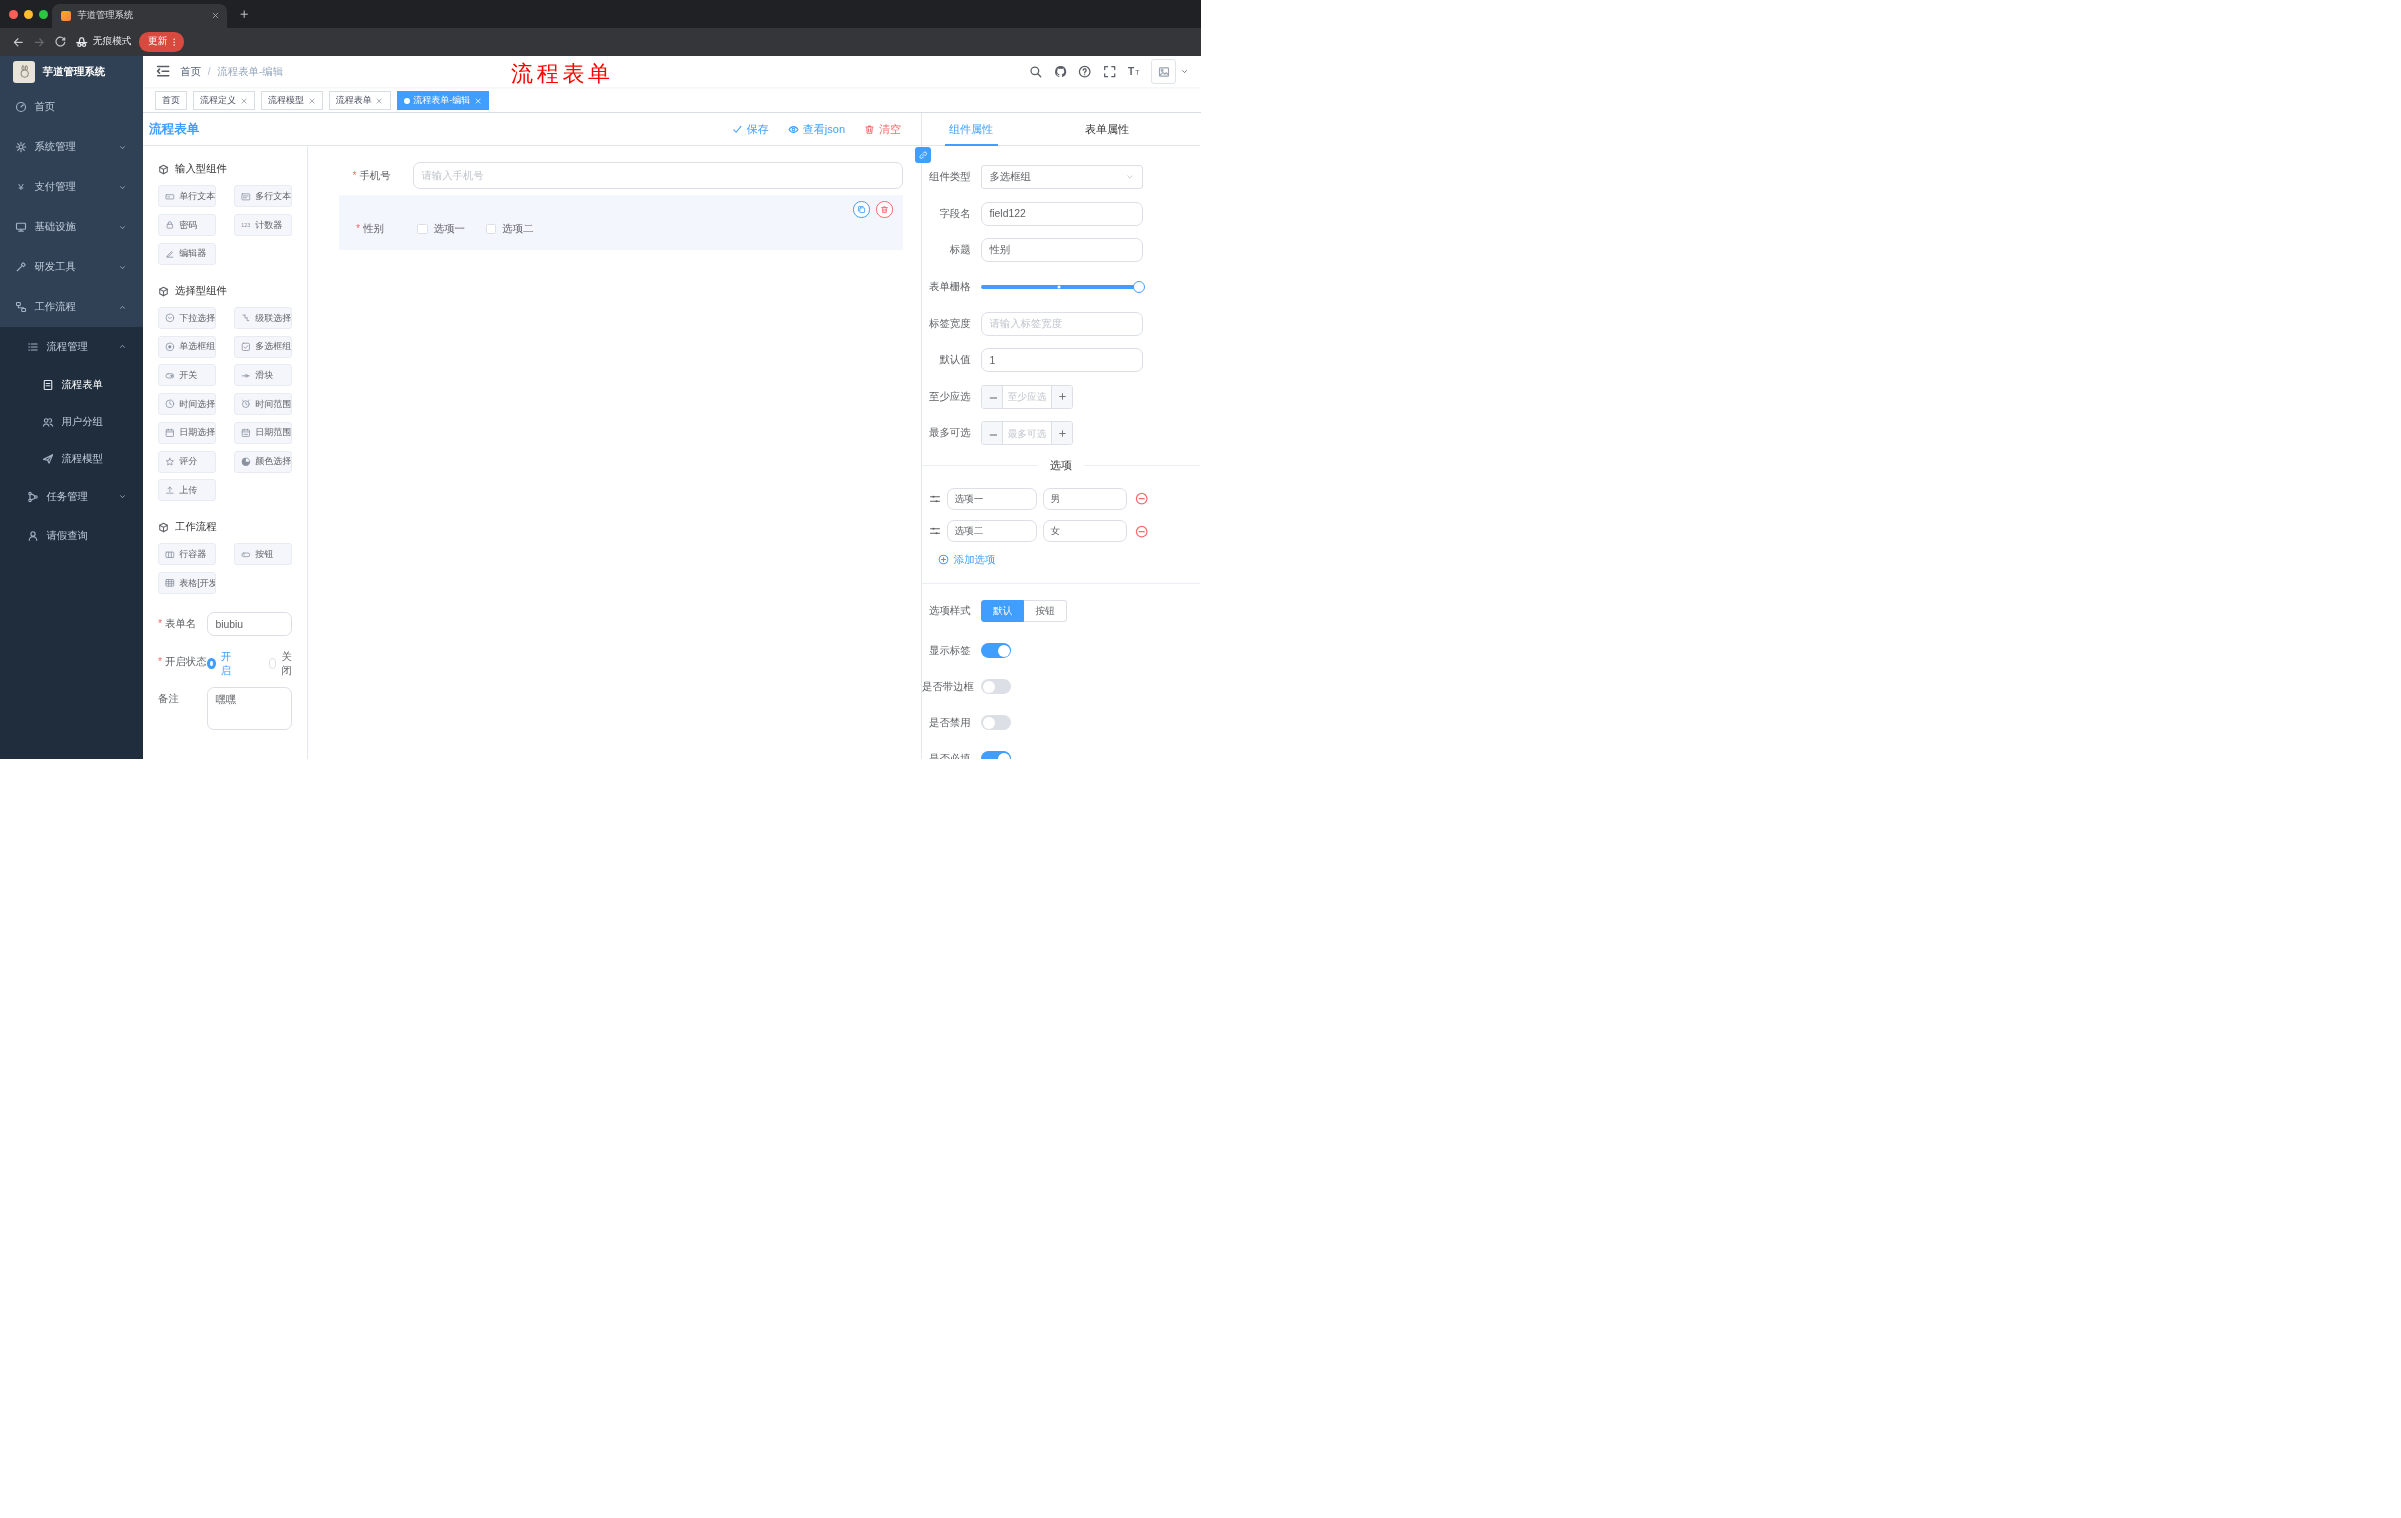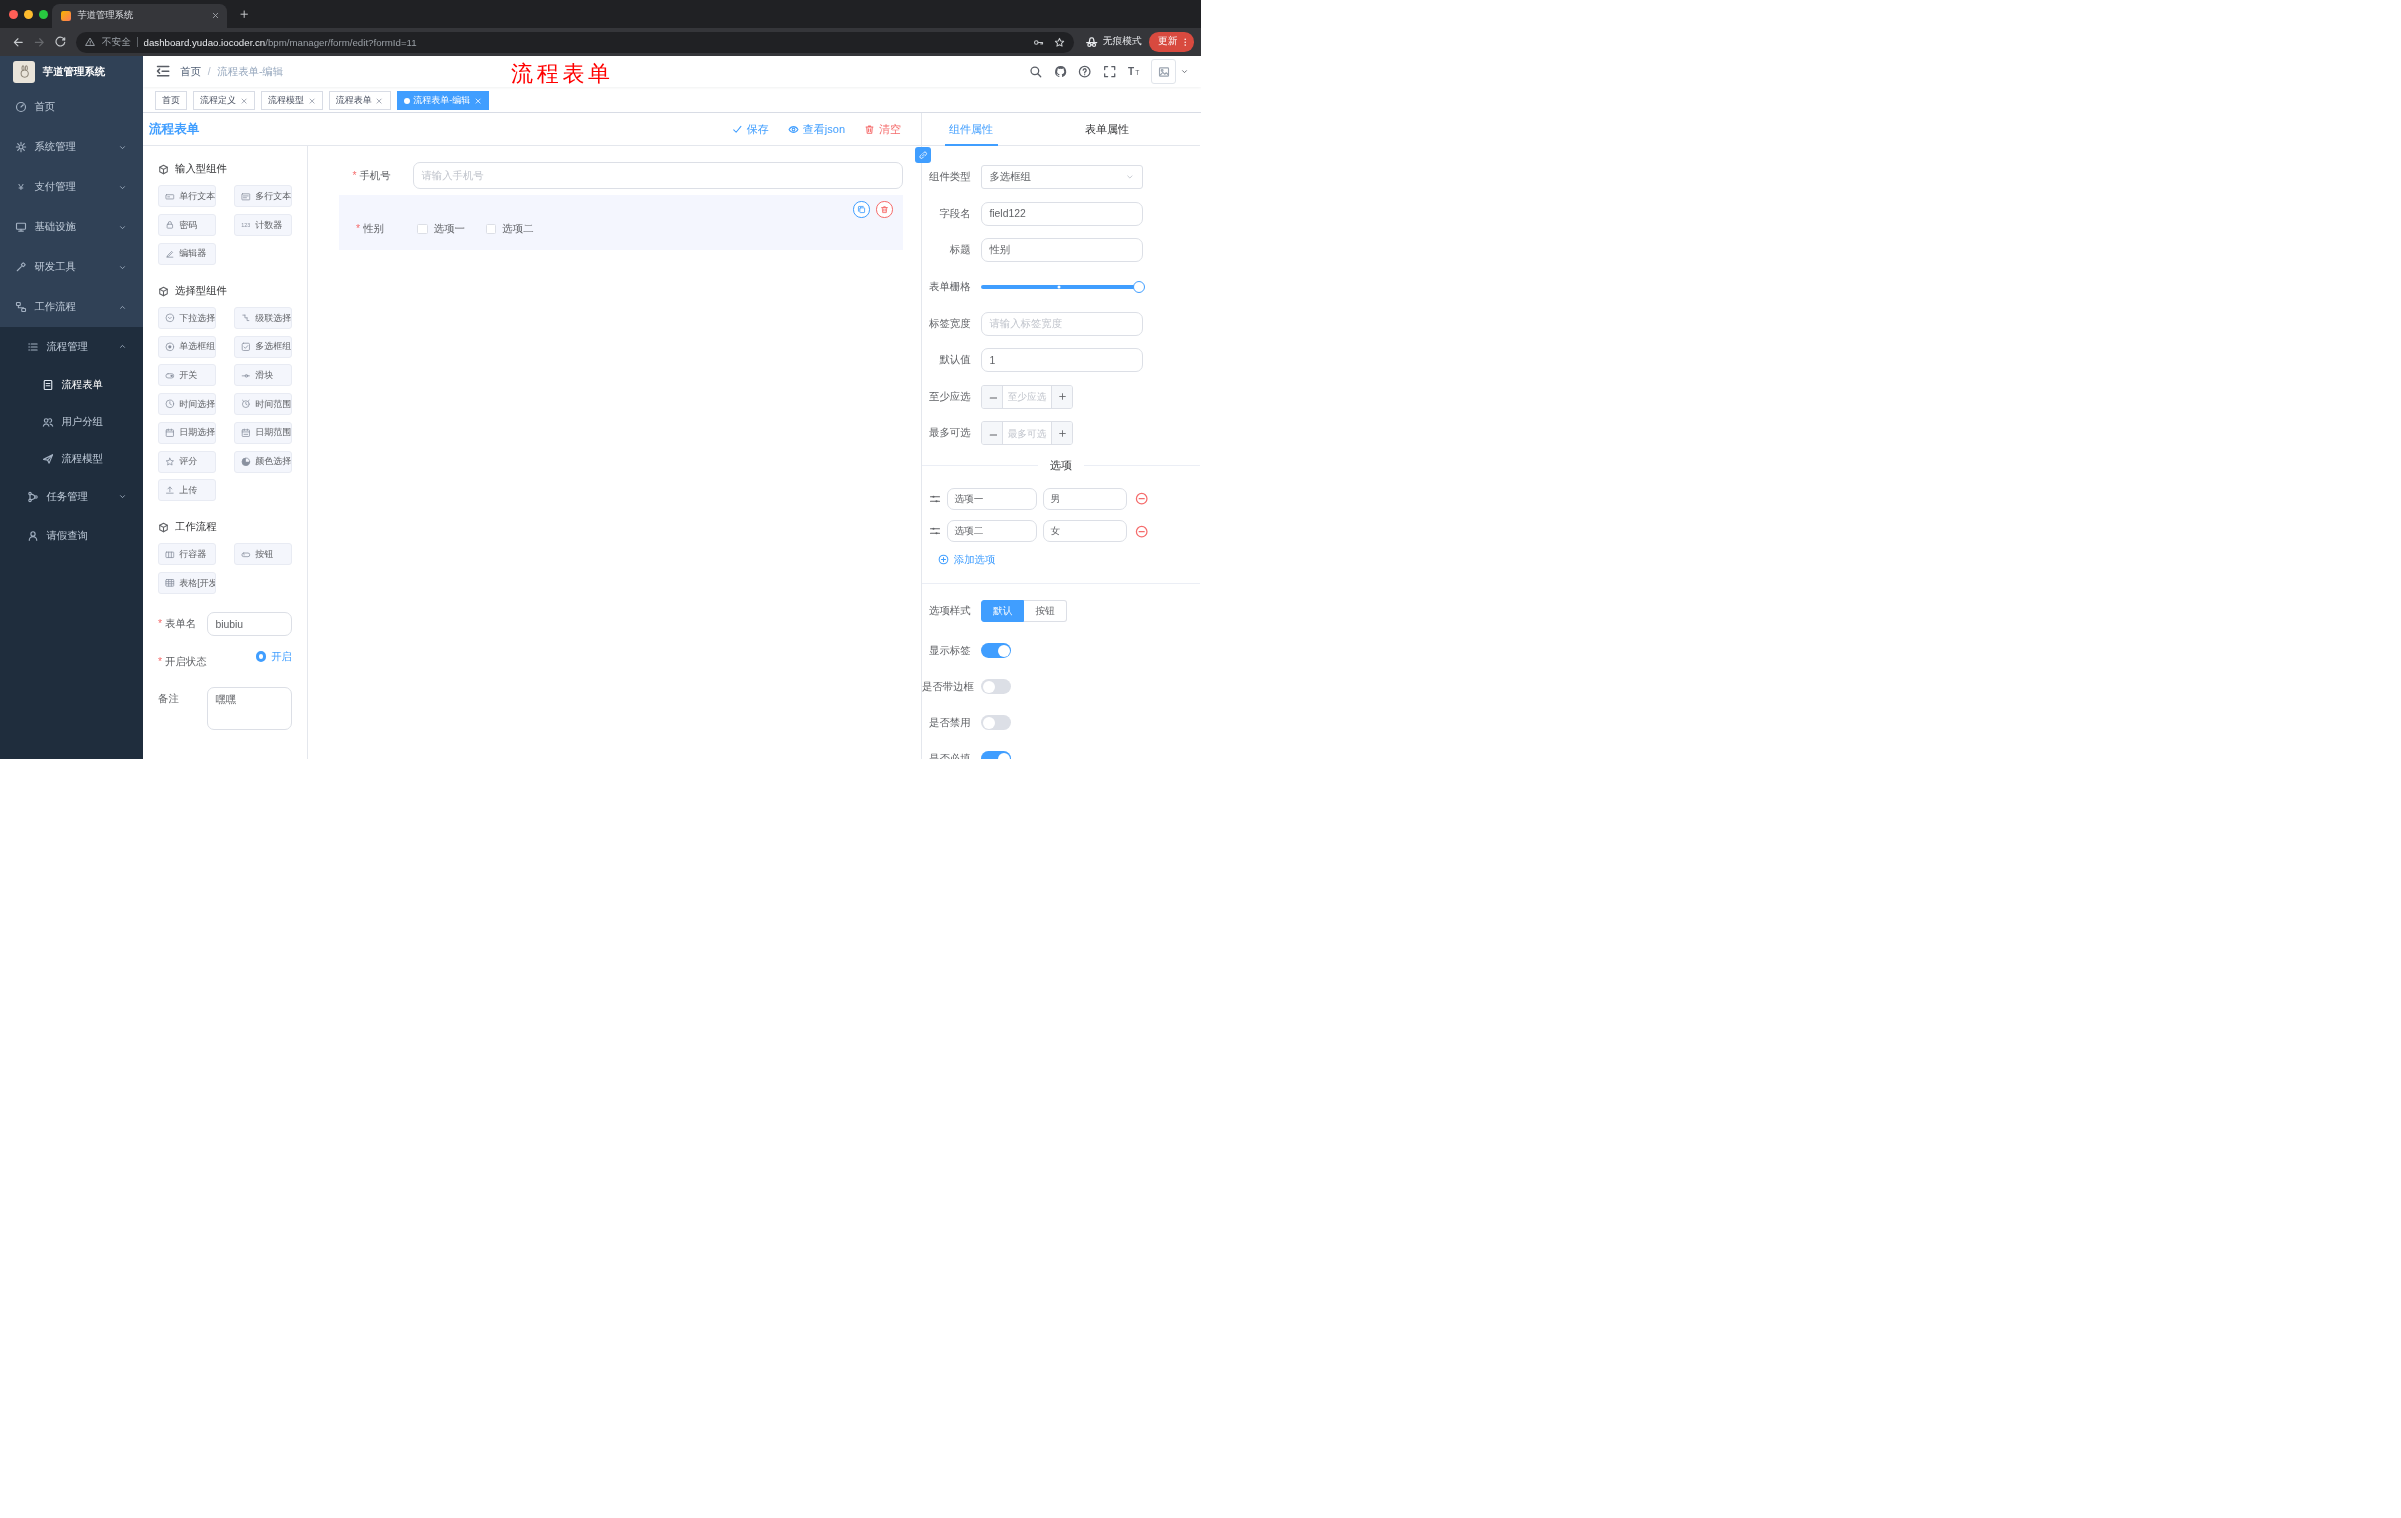--- a/index.html
+++ b/index.html
@@ -88,21 +88,21 @@
   .pal-btn { height:22px; display:flex; align-items:center; gap:4.5px; padding:0 6px; background:#f4f6fc; border:0.7px solid #e8ebf3; border-radius:3px; font-size:9px; color:#606266; cursor:grab; white-space:nowrap; overflow:hidden; }
   .pal-btn .ic { width:9.7px; height:9.7px; color:#8a919f; stroke-width:1.3; }
   .pform { margin-top:18px; }
   .pfrow { display:flex; align-items:flex-start; margin-bottom:13.4px; }
   .pflabel { width:49px; flex:none; padding-right:7.4px; font-size:10.4px; color:#606266; line-height:24px; white-space:nowrap; }
   .req::before { content:"*"; color:#f56c6c; margin-right:3px; }
   .el-input { height:24px; border:0.7px solid #dcdfe6; border-radius:7px; padding:0 7.4px; font-size:10.4px; color:#606266; background:#fff; outline:none; width:100%; }
   input::placeholder, textarea::placeholder { color:#c0c4cc; }
   .pf-ctl { flex:1; min-width:0; }
   textarea.el-input { height:43px; padding:4.5px 7.4px; resize:none; font-family:inherit; line-height:1.45; }
-  .radio-group { display:flex; gap:36px; align-items:flex-end; height:24px;flex-direction:column; }
+  .radio-group { display:flex; gap:36px; align-items:flex-start; height:24px; }
   .radio { display:flex; align-items:center; gap:5.2px; font-size:10.4px; color:#606266; cursor:pointer; }
   .rdot { width:10.4px; height:10.4px; border:0.7px solid #dcdfe6; border-radius:50%; background:#fff; }
   .radio.checked .rdot { border:3px solid #409eff; }
   .radio.checked .rlbl { color:#409eff; }
 
   
   .canvas { position:absolute; left:330px; top:146px; width:585px; height:614px; background:#fff; }
   .canvas-inner { padding:16.3px 12px 0 9px; }
   .crow { display:flex; align-items:center; }
   .clabel { width:74px; flex:none; text-align:center; padding-right:9px; font-size:10.4px; color:#606266; white-space:nowrap; }
@@ -449,36 +449,20 @@
     <span class="nav-ic disabled">
         <svg class="ic" viewBox="0 0 17 17" width="12.6" height="12.6">
           <use href="#i-fwd"></use>
         </svg>
       </span>
     <span class="nav-ic">
         <svg class="ic" viewBox="0 0 17 17" width="12.6" height="12.6">
           <use href="#i-reload"></use>
         </svg>
       </span>
-    <div class="omnibox">
-      <svg class="ic warn-ic" viewBox="0 0 14 14" width="10.4" height="10.4">
-          <use href="#i-warn"></use>
-        </svg>
-      <span>不安全</span>
-      <span class="vsep"></span>
-      <span class="urltext"><span class="host">dashboard.yudao.iocoder.cn</span><span>/bpm/manager/form/edit?formId=11</span></span>
-      <span class="omni-right">
-        <svg class="ic" viewBox="0 0 15 15" width="11" height="11">
-            <use href="#i-key"></use>
-          </svg>
-        <svg class="ic" viewBox="0 0 15 15" width="11" height="11">
-            <use href="#i-star"></use>
-          </svg>
-      </span>
-    </div>
     <div class="incog">
       <svg class="ic" viewBox="0 0 18 18" width="13.4" height="13.4">
           <use href="#i-spy"></use>
         </svg>
       <span>无痕模式</span>
     </div>
     <div class="update-pill">
       <span>更新</span>
       <svg class="ic" viewBox="0 0 14 14" width="10.4" height="10.4">
           <use href="#i-dots"></use>

